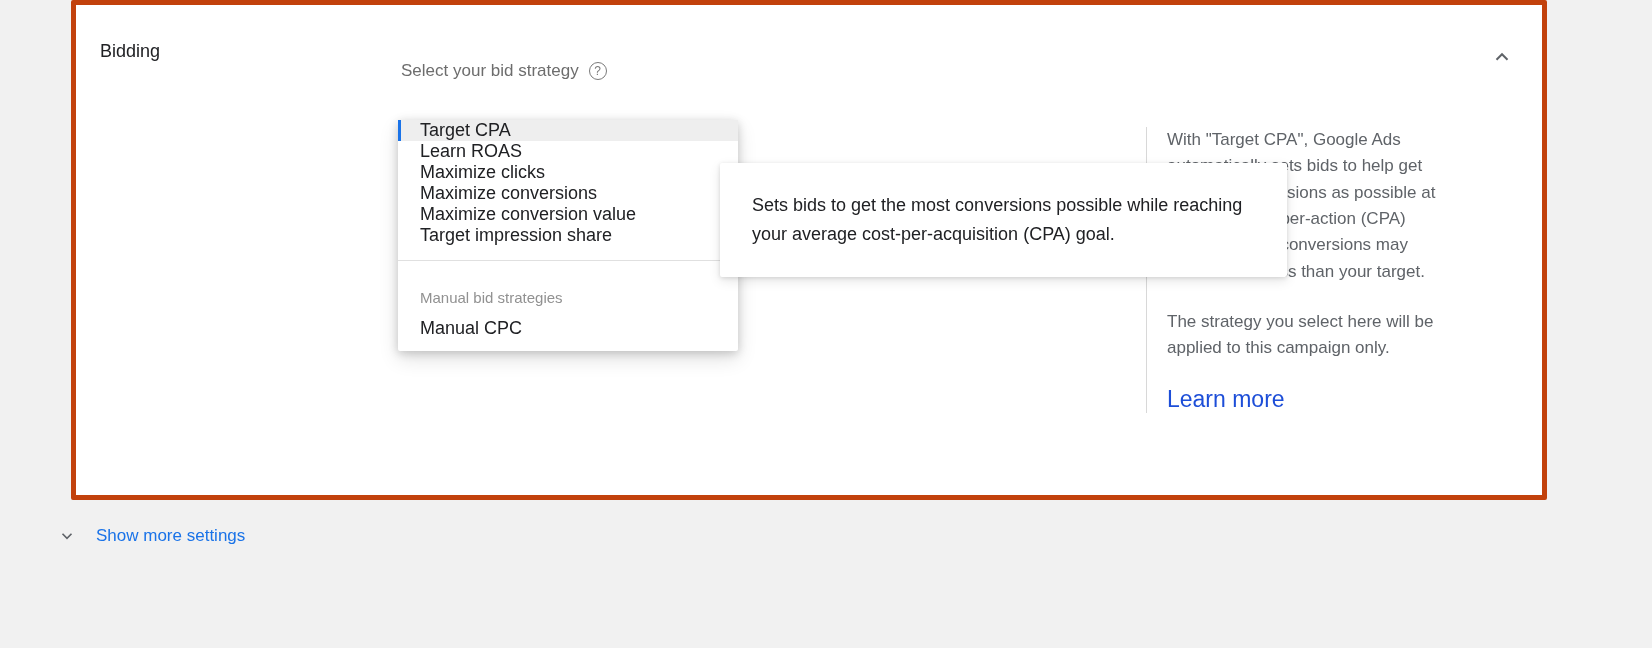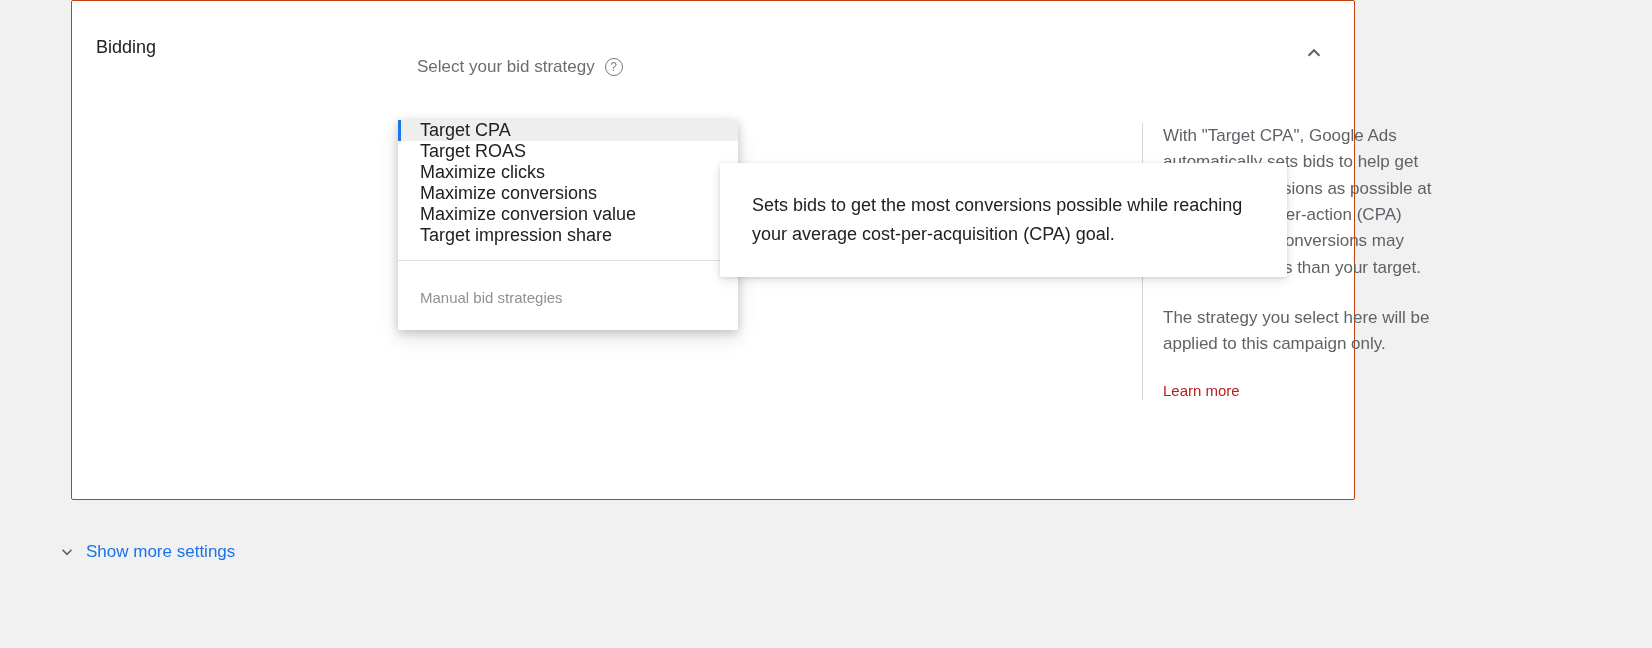--- a/index.html
+++ b/index.html
@@ -11,24 +11,24 @@
       font-family: Arial, 'Helvetica Neue', Helvetica, sans-serif;
       background: #f1f1f1;
       width: 1652px;
       height: 648px;
       position: relative;
     }
     .card {
       position: absolute;
       left: 71px;
       top: 0;
-      width: 1284px;
+      width: 1476px;
       height: 500px;
       background: #fff;
-      border: 1px solid #c2410c;
+      border: 5px solid #c2410c;
       border-radius: 2px;
     }
     .card-left {
       position: absolute;
       left: 24px;
       top: 36px;
     }
     .section-title {
       font-size: 18px;
       color: #202124;
@@ -45,21 +45,20 @@
     }
     .select-label-row {
       display: flex;
       align-items: center;
       margin-top: 20px;
       gap: 10px;
     }
     .select-label {
       font-size: 17px;
       color: #6d6d6d;
-      margin-left: 20px;
     }
     .help-icon {
       width: 18px;
       height: 18px;
       border: 1.5px solid #7a7a7a;
       border-radius: 50%;
       display: flex;
       align-items: center;
       justify-content: center;
       font-size: 12px;
@@ -86,22 +85,22 @@
       border-left: 1px solid #d8d8d8;
       padding-left: 20px;
     }
     .side-text {
       font-size: 17px;
       color: #5f6368;
       line-height: 1.55;
       margin-bottom: 24px;
     }
     .learn-more {
-      font-size: 15px;
-      color: #b91c1c;
+      font-size: 23px;
+      color: #1d4ed8;
       cursor: pointer;
     }
     .dropdown {
       position: absolute;
       left: 398px;
       top: 120px;
       width: 340px;
       background: #fff;
       box-shadow: 0 2px 10px rgba(0,0,0,0.18), 0 8px 20px rgba(0,0,0,0.12);
       border-radius: 2px;
@@ -149,24 +148,24 @@
       z-index: 10;
     }
     .tooltip-text {
       font-size: 18px;
       color: #202124;
       line-height: 1.6;
     }
     .show-more {
       position: absolute;
       left: 58px;
-      top: 542px;
-      display: flex;
-      align-items: center;
-      gap: 10px;
+      top: 526px;
+      display: flex;
+      align-items: center;
+      gap: 20px;
       cursor: pointer;
       justify-content: flex-end;
     }
     .show-more-icon {
       color: #5f6368;
       display: flex;
       align-items: center;
     }
     .show-more-text {
       font-size: 17px;
@@ -196,27 +195,28 @@
 
   <div class="side-panel">
     <p class="side-text">With "Target CPA", Google Ads automatically sets bids to help get as many conversions as possible at the target cost-per-action (CPA) you set. Some conversions may cost more or less than your target.</p>
     <p class="side-text">The strategy you select here will be applied to this campaign only.</p>
     <span class="learn-more">Learn more</span>
   </div>
 </div>
 
 <div class="dropdown">
   <div class="dropdown-item selected">Target CPA</div>
-  <div class="dropdown-item">Target ROAS</div>
+  <div class="dropdown-item">Learn ROAS</div>
   <div class="dropdown-item">Maximize clicks</div>
   <div class="dropdown-item">Maximize conversions</div>
   <div class="dropdown-item">Maximize conversion value</div>
   <div class="dropdown-item">Target impression share</div>
   <div class="dropdown-divider"></div>
   <div class="dropdown-group-label">Manual bid strategies</div>
+  <div class="dropdown-item">Manual CPC</div>
 </div>
 
 <div class="tooltip">
   <div class="tooltip-text">Sets bids to get the most conversions possible while reaching your average cost-per-acquisition (CPA) goal.</div>
 </div>
 
 <div class="show-more">
   <span class="show-more-icon">
     <svg width="18" height="18" viewBox="0 0 24 24">
         <path fill="none" stroke="#5f6368" stroke-width="2.2" d="M6 9l6 6 6-6"></path>

